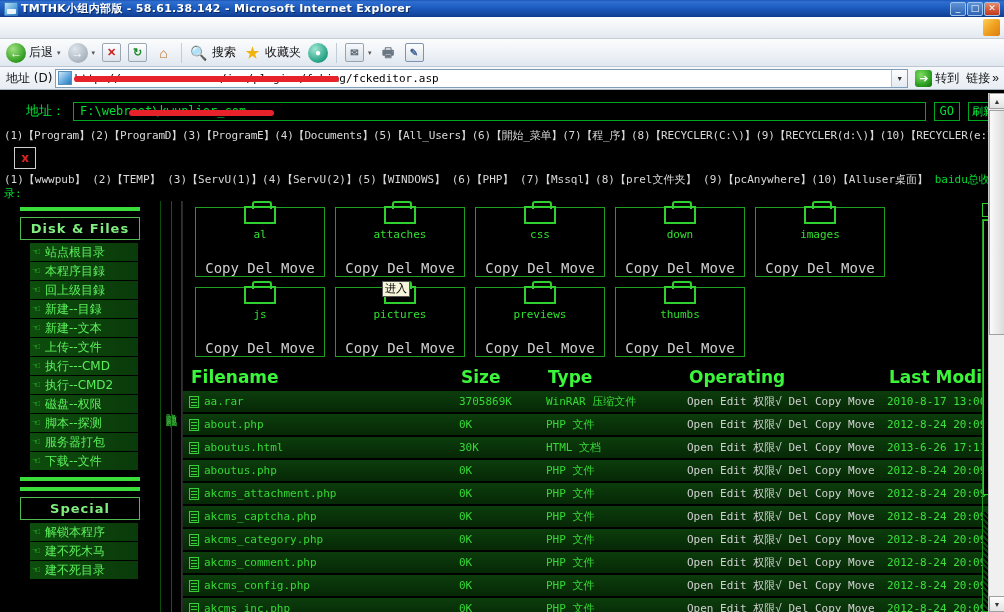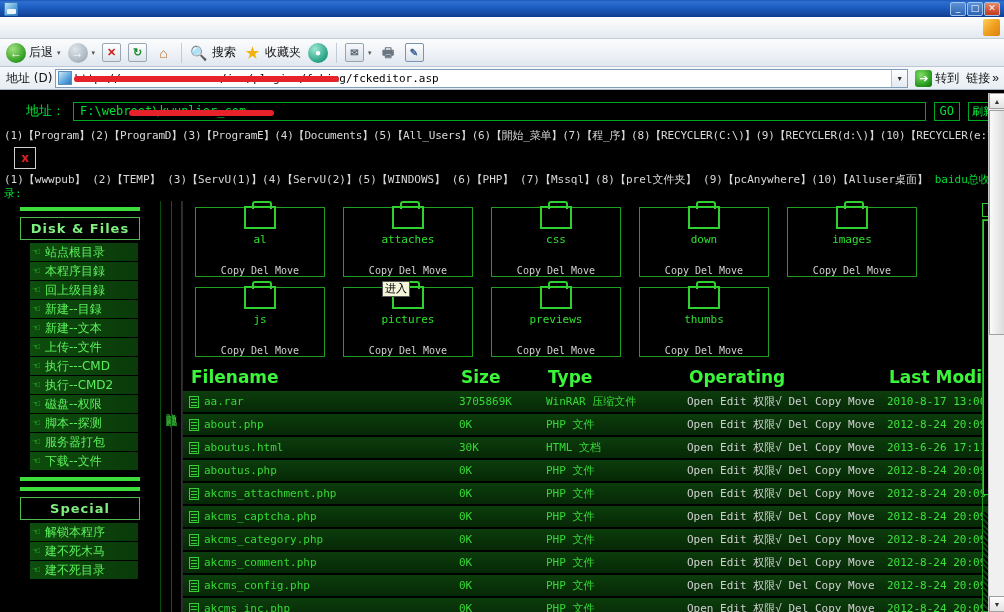--- a/index.html
+++ b/index.html
@@ -209,40 +209,40 @@
     line-height:1; letter-spacing:1px;
   }
   .vtxt.dim { color:#2a8f2a; }
   .strip-line { position:absolute; left:10px; top:0; bottom:0; width:1px; background:#0f5a0f; }
 
   
   .content { flex:1; position:relative; border-left:1px solid #2a2a2a; overflow:hidden; }
 
   .folder-grid {
     display:grid; grid-template-columns: repeat(5, 130px);
-    gap: 10px 18px; padding: 6px 0 0 12px;
+    gap: 10px 10px; padding: 6px 0 0 12px;
   }
   .folder-tile {
     border:1px solid #1f9f1f; height: 70px;
     display:flex; flex-direction:column; align-items:center; justify-content:center;
     position:relative;
   }
   .folder-ico {
     width: 32px; height: 24px; border:2px solid #2fd02f; border-top:none;
     position:relative; margin-bottom: 4px;
   }
   .folder-ico::before {
     content:""; position:absolute; left:6px; top:-7px; width:16px; height:6px;
     border:2px solid #2fd02f; border-bottom:none; border-radius:3px 3px 0 0;
   }
   .folder-ico::after {
     content:""; position:absolute; left:-2px; top:-2px; right:-2px; height:2px; background:#2fd02f;
   }
   .folder-name { color:#2fe02f; font-size:11px; font-family:"DejaVu Sans Mono",monospace; }
-  .folder-ops { color:#cfcfcf; font-size:10px; font-family:"DejaVu Sans Mono",monospace; margin-top:19px;}
+  .folder-ops { color:#cfcfcf; font-size:14px; font-family:"DejaVu Sans Mono",monospace; margin-top:19px;}
   .tooltip {
     position:absolute; background:#f5f5dc; color:#000;
     border:1px solid #555; font-size:11px; padding:0 2px;
     font-family:"DejaVu Sans",sans-serif; z-index:30;
     left: 382px; top: 281px; line-height:14px;
   }
 
   
   .ftable { width: 100%; border-collapse: collapse; margin-top: 8px; table-layout: fixed; }
   .ftable th {
@@ -303,20 +303,21 @@
   }
   .os-down { position:absolute; bottom:0; left:0; }
 </style>
 </head>
 <body>
 
 <div class="ie-window">
 
   <div class="titlebar">
     <div class="title-icon"></div>
+    <div class="title-text">TMTHK小组内部版 - 58.61.38.142 - Microsoft Internet Explorer</div>
     <div class="title-btns">
       <div class="tbtn">_</div>
       <div class="tbtn">□</div>
       <div class="tbtn close">✕</div>
     </div>
   </div>
 
   <div class="menubar">
     <div class="flag"></div>
   </div>

